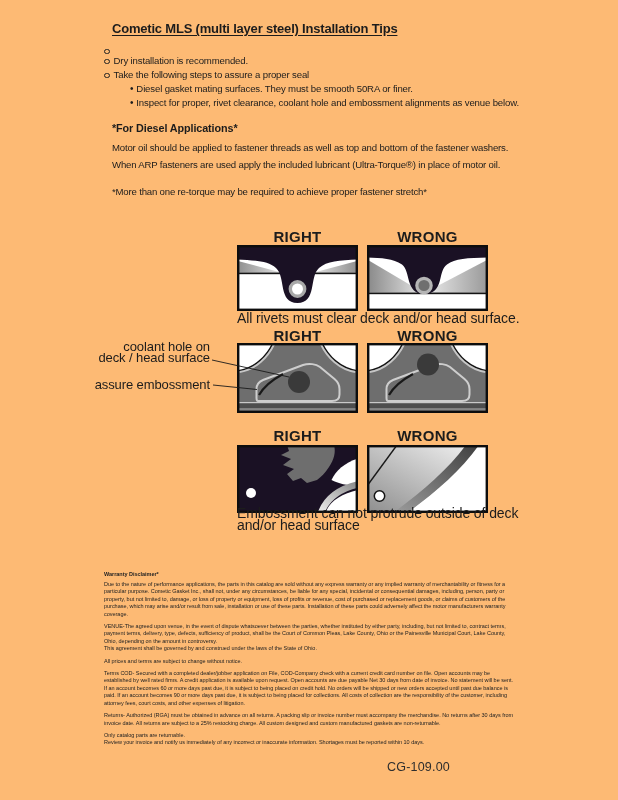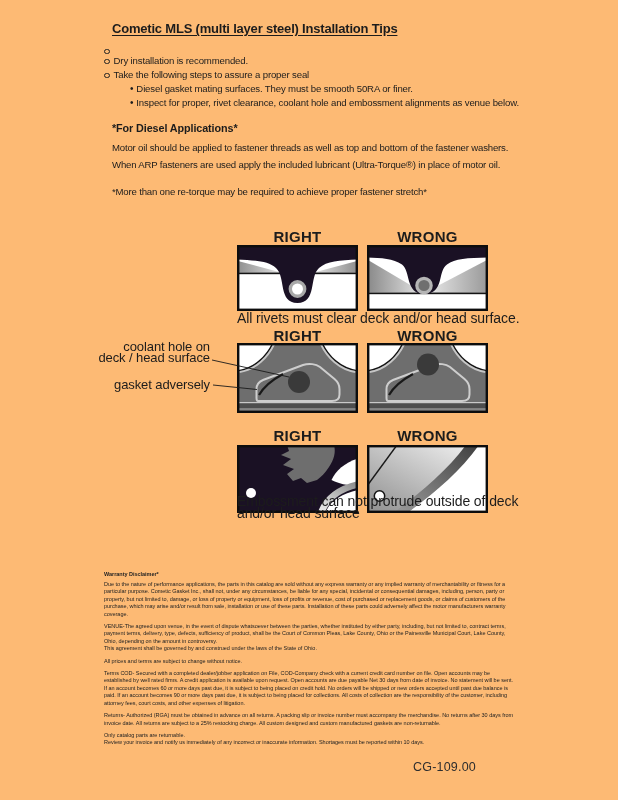--- a/index.html
+++ b/index.html
@@ -23,21 +23,21 @@
   .diesel .note{margin-top:10px;}
 
   .dlabel{width:121px;text-align:center;font-weight:bold;font-size:15px;letter-spacing:0.3px;line-height:13px;}
   .caption{font-size:14px;letter-spacing:-0.1px;line-height:11.5px;}
   .sideLabel{text-align:right;font-size:13px;line-height:11.2px;letter-spacing:-0.1px;}
 
   .warranty{left:104px;top:571px;width:412px;font-size:5.5px;letter-spacing:-0.02px;color:#232323;}
   .warranty h4{margin:0 0 4px 0;font-size:5.5px;}
   .warranty p{margin:0 0 5px 0;line-height:7.4px;}
 
-  .footerNum{left:387px;top:760px;font-size:12.5px;letter-spacing:0.2px;color:#2e2e2e;margin-left:26px;}
+  .footerNum{left:387px;top:760px;font-size:12.5px;letter-spacing:0.2px;color:#2e2e2e;}
 
   svg{display:block;}
   #leaderOverlay{left:0;top:0;pointer-events:none;}
 </style>
 </head>
 <body>
 
 <div id="page">
 
   <div class="abs title">Cometic MLS (multi layer steel) Installation Tips</div>
@@ -118,21 +118,21 @@
     </svg>
   </div>
 
   <div class="abs caption" style="left:237px;top:313px;">All rivets must clear deck and/or head surface.</div>
 
   <div class="abs dlabel" style="left:237px;top:329px;">RIGHT</div>
   <div class="abs dlabel" style="left:367px;top:329px;">WRONG</div>
 
   <div class="abs sideLabel pre" style="left:58px;top:341px;width:152px;">coolant hole on
 deck / head surface</div>
-  <div class="abs sideLabel" style="left:58px;top:379px;width:152px;">gasket adversely</div>
+  <div class="abs sideLabel" style="left:58px;top:379px;width:152px;">assure embossment</div>
 
   <div class="abs" style="left:237px;top:343px;">
     <svg width="121" height="70" viewBox="0 0 121 70">
       <rect width="121" height="70" fill="#ffffff"></rect>
       <path d="M0,28 C18,25.5 30,13 36,0 H85 C91,13 103,25.5 121,28 V70 H0 Z" fill="#6e6e6e" stroke="#141414" stroke-width="1.6"></path>
       <path d="M2.5,29 C19,26.5 31,14 37,1.5" fill="none" stroke="#c6c6c6" stroke-width="1.8"></path>
       <path d="M118.5,29 C102,26.5 90,14 84,1.5" fill="none" stroke="#c6c6c6" stroke-width="1.8"></path>
       <rect x="1" y="59" width="119" height="1.4" fill="#c9c9c9"></rect>
       <rect x="1" y="60.4" width="119" height="4.8" fill="#4e4e4e"></rect>
       <rect x="1" y="65.2" width="119" height="3.6" fill="#868686"></rect>
@@ -195,21 +195,21 @@
       </defs>
       <rect width="121" height="68" fill="url(#sv1)"></rect>
       <path d="M112,0 H121 V68 H40 C67,48.5 93,26.5 112,0 Z" fill="#ffffff"></path>
       <path d="M99,0 H112 C93,26.5 67,48.5 40,68 H26 C54,47.5 80,25.5 99,0 Z" fill="url(#sv2)"></path>
       <path d="M0,41 L30,0" stroke="#191919" stroke-width="1.4"></path>
       <circle cx="12.5" cy="51" r="5.2" fill="#ffffff" stroke="#141414" stroke-width="1.5"></circle>
       <rect x="1.2" y="1.2" width="118.6" height="65.6" fill="none" stroke="#0d0d0d" stroke-width="2.4"></rect>
     </svg>
   </div>
 
-  <div class="abs caption pre" style="left:237px;top:496px;">Embossment can not protrude outside of deck
+  <div class="abs caption pre" style="left:237px;top:508px;">Embossment can not protrude outside of deck
 and/or head surface</div>
 
   <svg id="leaderOverlay" class="abs" width="618" height="800" viewBox="0 0 618 800">
     <line x1="212" y1="360" x2="289" y2="377" stroke="#1a1a1a" stroke-width="0.9"></line>
     <line x1="213" y1="385" x2="257" y2="389.5" stroke="#1a1a1a" stroke-width="0.9"></line>
   </svg>
 
   <div class="abs warranty">
     <h4>Warranty Disclaimer*</h4>
     <p>Due to the nature of performance applications, the parts in this catalog are sold without any express warranty or any implied warranty of merchantability or fitness for a particular purpose.  Cometic Gasket Inc., shall not, under any circumstances, be liable for any special, incidental or consequential damages, including, person, party or property, but not limited to, damage, or loss of property or equipment, loss of profits or revenue, cost of purchased or replacement goods, or claims of customers of the purchase, which may arise and/or result from sale, installation or use of these parts.  Installation of these parts could adversely affect the motor manufacturers warranty coverage.</p>

